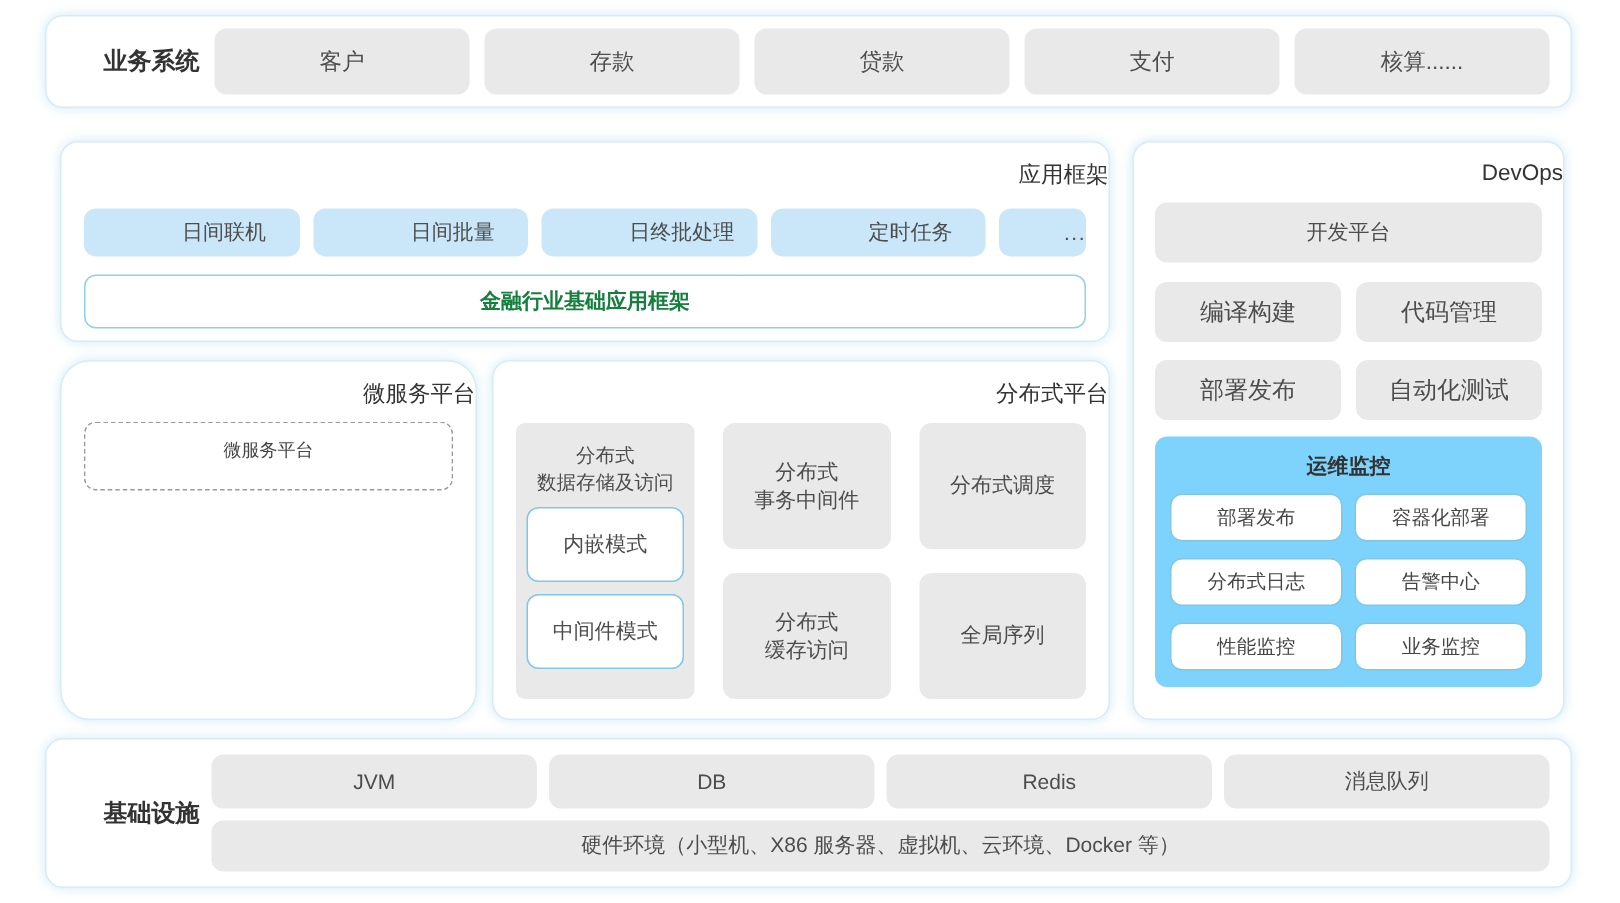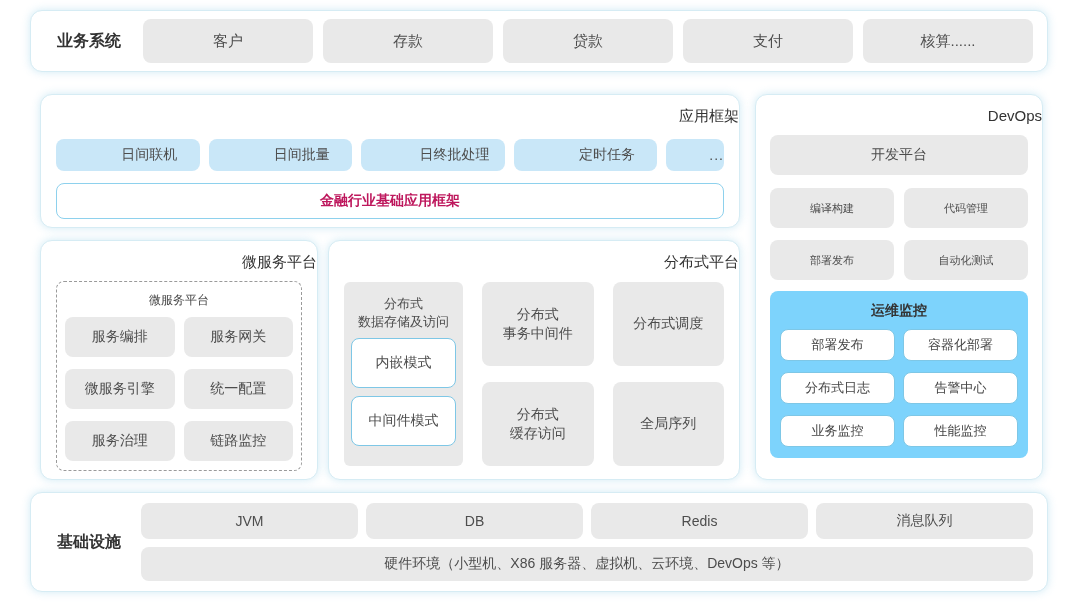--- a/index.html
+++ b/index.html
@@ -4,55 +4,55 @@
 <style>
   html,body{margin:0;padding:0;background:#ffffff;}
   body{width:1080px;height:602px;overflow:hidden;
        font-family:"Liberation Sans","DejaVu Sans",sans-serif;color:#4d4d4d;}
   .canvas{position:relative;width:1080px;height:602px;background:#fff;}
 
   .section{position:absolute;background:#fff;border:1px solid #d6ecf4;border-radius:12px;
            box-shadow:0 0 8px rgba(151,208,233,0.45);box-sizing:border-box;}
 
   .sec-title{text-align:right;font-size:15px;color:#333;font-weight:500;padding-top:12px;}
-  .side-label{font-size:16px;font-weight:600;color:#333;flex:0 0 88px;text-align:center;}
+  .side-label{font-size:16px;font-weight:600;color:#333;flex:0 0 88px;text-align:right;}
 
   .btn{display:flex;align-items:center;justify-content:center;border-radius:8px;
        font-size:15px;color:#4d4d4d;box-sizing:border-box;text-align:center;}
   .gray{background:#e9e9e9;}
   .blue{background:#c9e7f8;font-size:14px;}
   .multiline{white-space:pre-line;line-height:1.35;}
 
   
   #biz{left:30px;top:10px;width:1018px;height:62px;display:flex;align-items:center;
        padding:0 14px;gap:10px;}
   #biz .btn{flex:1;height:44px;}
 
   
   #appfw{left:40px;top:94px;width:700px;height:134px;}
   #appfw .row{display:flex;gap:9px;margin:13px 15px 0;height:32px;}
   #appfw .row .btn{flex:1;padding-left:43px;}
   #appfw .row .btn.dots{flex:0 0 54px;letter-spacing:1px;}
   .base-box{margin:12px 15px 0;height:34px;border:1px solid #8ed1ed;border-radius:8px;
             display:flex;align-items:center;justify-content:center;
-            color:#be185d;font-weight:600;font-size:14px;background:#fff;}
+            color:#15803d;font-weight:600;font-size:14px;background:#fff;}
 
   
   #devops{left:755px;top:94px;width:288px;height:386px;}
   #devops .wide{margin:11px 14px 0;height:40px;font-size:14px;text-align:right;}
   .grid2{display:grid;grid-template-columns:1fr 1fr;gap:12px 10px;margin:13px 14px 0;}
-  .grid2 .btn{height:40px;font-size:11px;}
+  .grid2 .btn{height:40px;font-size:16px;}
   #monitor{margin:11px 14px;background:#7dd3fc;border-radius:8px;padding:9px 10px 11px;}
   .monitor-title{text-align:center;font-size:14px;font-weight:600;color:#333;margin:2px 0 9px;}
   .pillgrid{display:grid;grid-template-columns:1fr 1fr;gap:11px 8px;}
   .pill{height:30px;background:#fff;border:1px solid #7ec7e6;border-radius:8px;
         display:flex;align-items:center;justify-content:center;font-size:13px;color:#454545;}
 
   
-  #micro{left:40px;top:240px;width:278px;height:240px;}
+  #micro{left:40px;top:240px;width:278px;height:240px;border-radius:20px;}
   .dashed{margin:9px 15px 12px;border:1px dashed #9a9a9a;border-radius:8px;
           padding:7px 8px 9px;box-sizing:border-box;}
   .inner-title{text-align:center;font-size:12px;color:#444;margin:3px 0 8px;}
   .micro-grid{display:grid;grid-template-columns:1fr 1fr;gap:12px 9px;}
   .micro-grid .btn{height:40px;font-size:14px;}
 
   
   #dist{left:328px;top:240px;width:412px;height:240px;}
   .dist-body{display:flex;gap:19px;margin:10px 15px 14px;height:184px;}
   .dist-col1{flex:0 0 119px;background:#e9e9e9;border-radius:6px;display:flex;
@@ -108,38 +108,30 @@
       <div class="btn gray">部署发布</div>
       <div class="btn gray">自动化测试</div>
     </div>
     <div id="monitor">
       <div class="monitor-title">运维监控</div>
       <div class="pillgrid">
         <div class="pill">部署发布</div>
         <div class="pill">容器化部署</div>
         <div class="pill">分布式日志</div>
         <div class="pill">告警中心</div>
+        <div class="pill">性能监控</div>
         <div class="pill">业务监控</div>
-        <div class="pill">性能监控</div>
       </div>
     </div>
   </div>
 
   <div class="section" id="micro">
     <div class="sec-title">微服务平台</div>
     <div class="dashed">
       <div class="inner-title">微服务平台</div>
-      <div class="micro-grid">
-        <div class="btn gray">服务编排</div>
-        <div class="btn gray">服务网关</div>
-        <div class="btn gray">微服务引擎</div>
-        <div class="btn gray">统一配置</div>
-        <div class="btn gray">服务治理</div>
-        <div class="btn gray">链路监控</div>
-      </div>
     </div>
   </div>
 
   <div class="section" id="dist">
     <div class="sec-title">分布式平台</div>
     <div class="dist-body">
       <div class="dist-col1">
         <div class="lbl multiline">分布式
 数据存储及访问</div>
         <div class="mode-box">内嵌模式</div>
@@ -160,17 +152,17 @@
 
   <div class="section" id="infra">
     <div class="side-label">基础设施</div>
     <div class="infra-right">
       <div class="infra-row">
         <div class="btn gray">JVM</div>
         <div class="btn gray">DB</div>
         <div class="btn gray">Redis</div>
         <div class="btn gray">消息队列</div>
       </div>
-      <div class="btn gray hw">硬件环境（小型机、X86 服务器、虚拟机、云环境、DevOps 等）</div>
+      <div class="btn gray hw">硬件环境（小型机、X86 服务器、虚拟机、云环境、Docker 等）</div>
     </div>
   </div>
 
 </div>
 
 </body></html>

